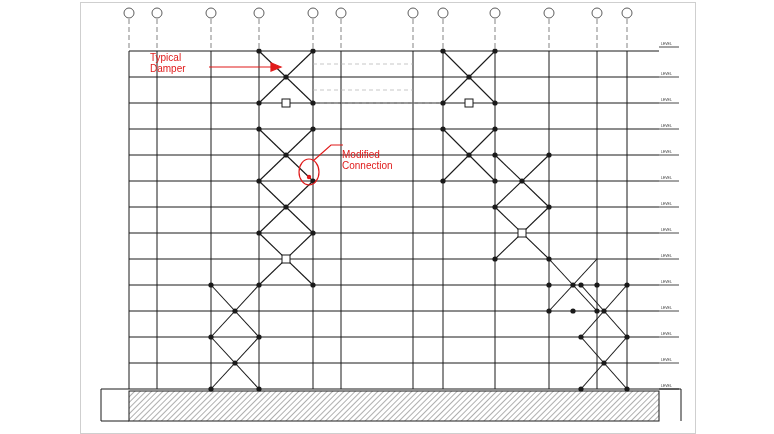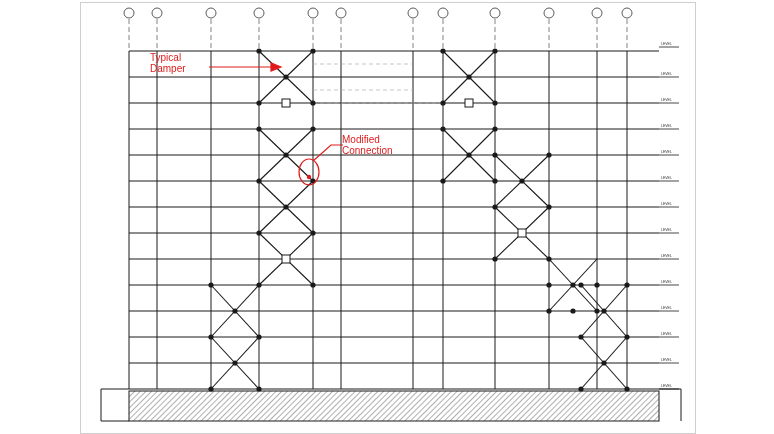--- a/index.html
+++ b/index.html
@@ -2,21 +2,21 @@
 <html><head>
 <meta charset="utf-8">
 <style>
   html,body{margin:0;padding:0;background:#ffffff;}
   body{width:774px;height:434px;font-family:"Liberation Sans",sans-serif;overflow:hidden;}
   #root{position:relative;width:774px;height:358px;background:#ffffff;}
   #frame{position:absolute;left:80px;top:2px;width:614px;height:430px;background:#ffffff;border:1px solid #cfcfcf;}
   svg{display:block;}
   .anno-text{position:absolute;color:#e01b1b;font-size:10px;line-height:11px;font-family:"Liberation Sans",sans-serif;white-space:pre-line;font-weight:400;}
   #typical-damper-label{left:150px;top:52px;}
-  #modified-connection-label{left:342px;top:134px;}
+  #modified-connection-label{left:342px;top:149px;}
 </style>
 </head>
 <body>
 
 <div id="root">
 
   <div id="frame">
     <svg width="612" height="428" viewBox="0 0 612 428">
 
       <g stroke="#4d4d4d" stroke-width="0.7">

